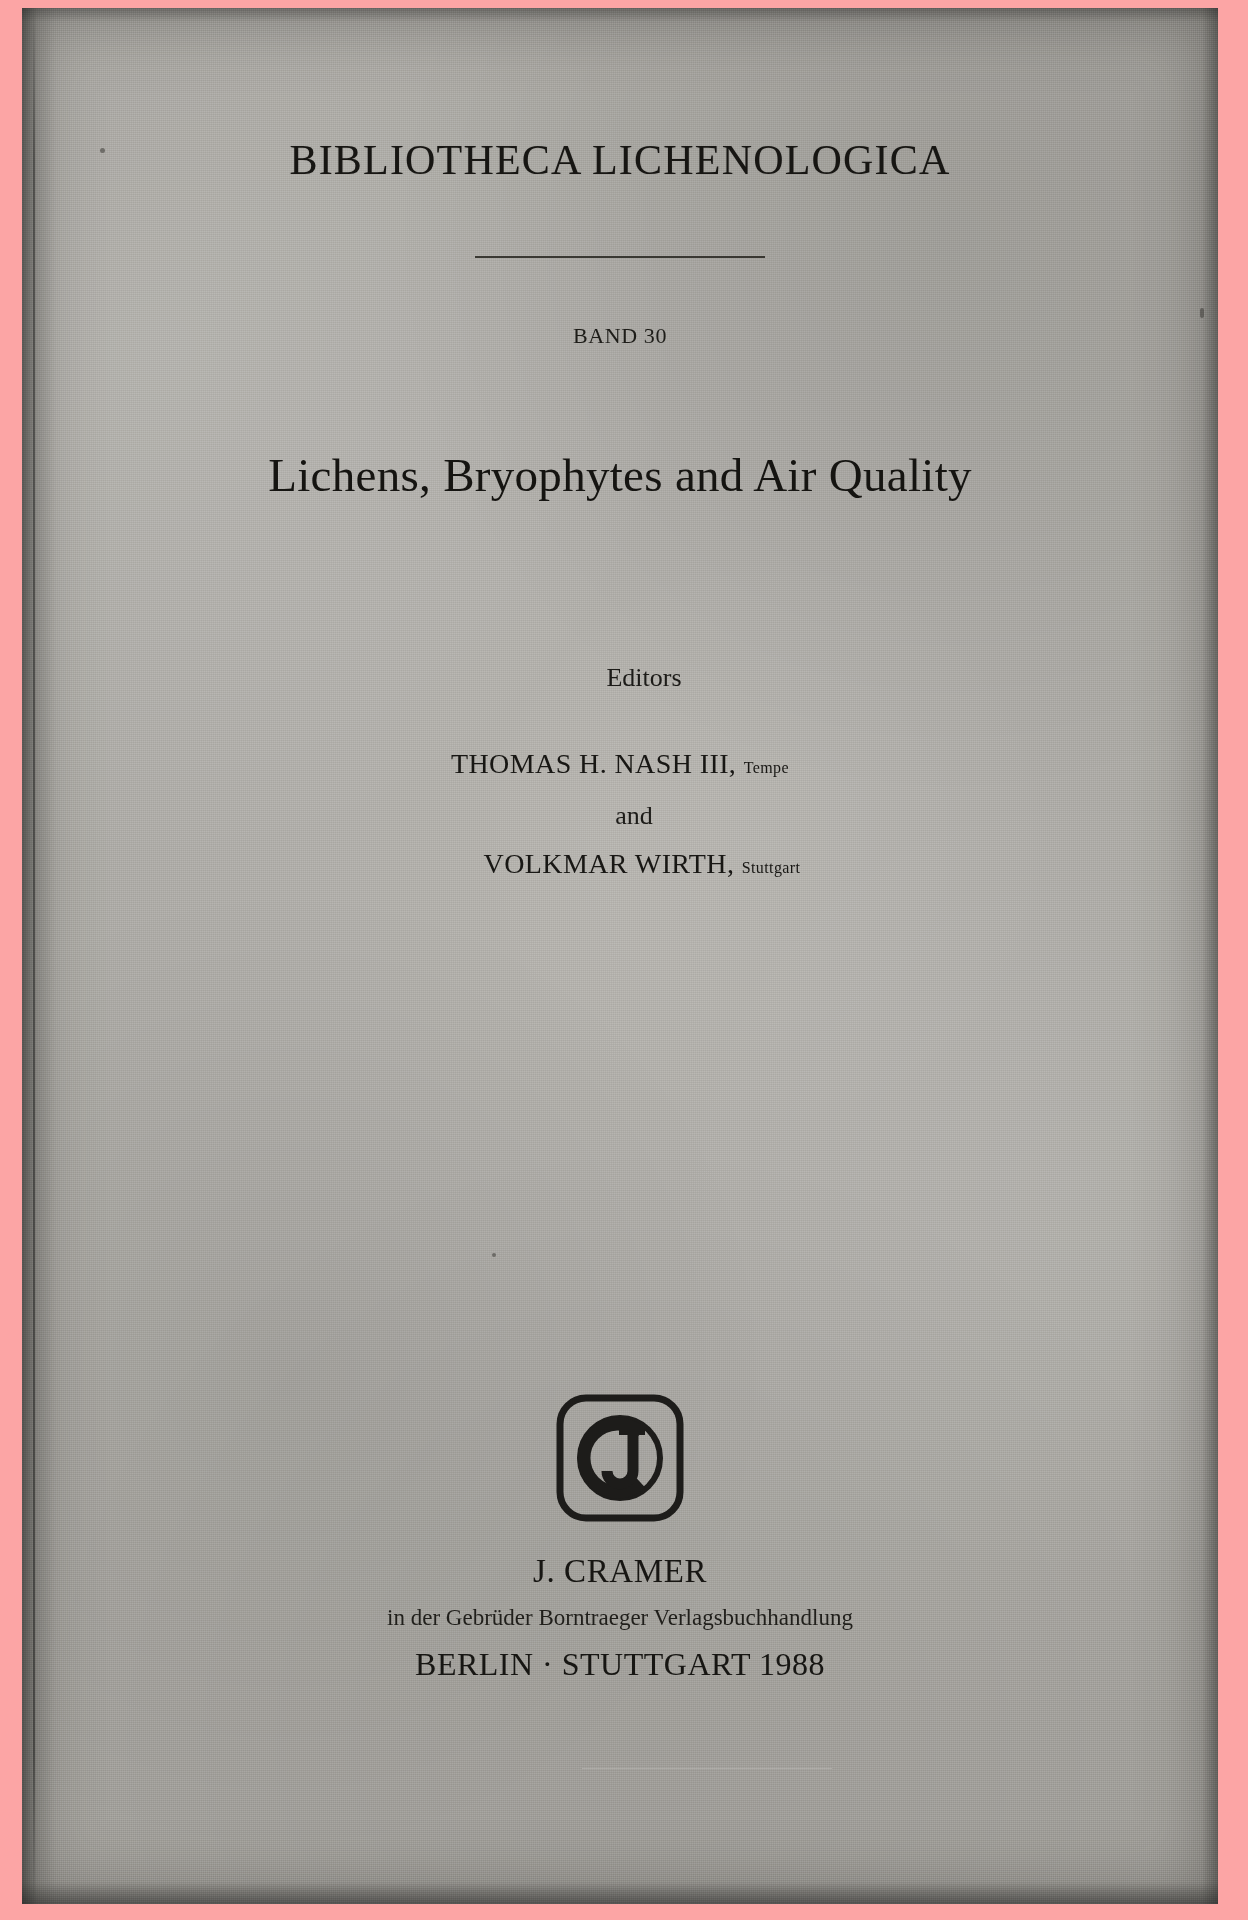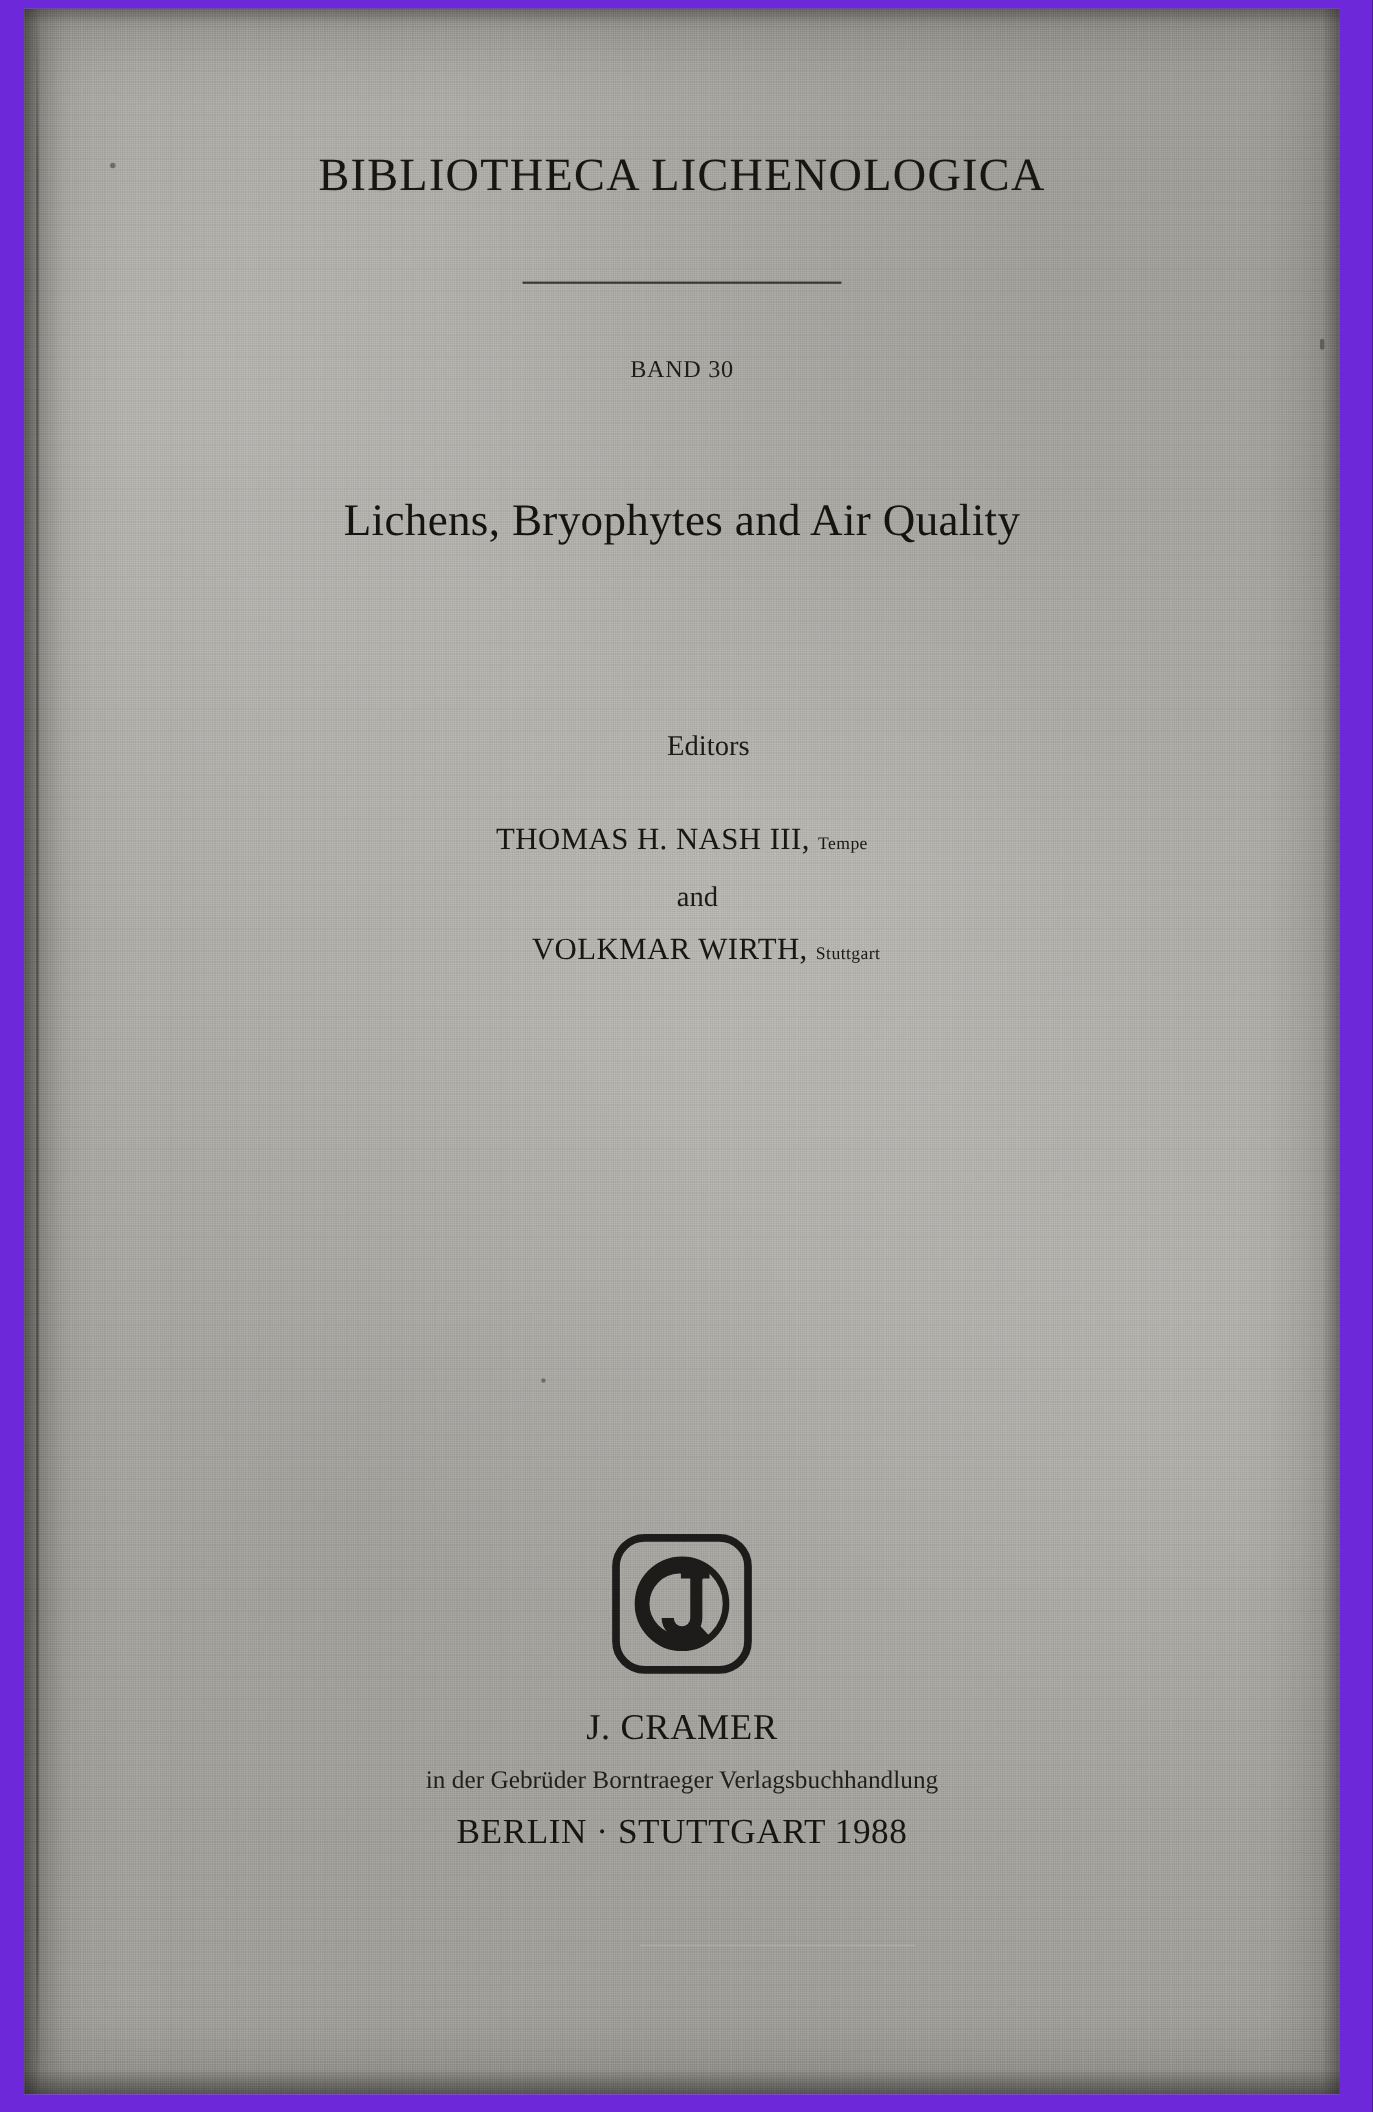--- a/index.html
+++ b/index.html
@@ -12,21 +12,21 @@
     height: 1920px;
     overflow: hidden;
     font-family: "Liberation Serif", serif;
   }
 
   
   .scan {
     position: relative;
     width: 1248px;
     height: 1920px;
-    background: #6d28d9;
+    background: #fca5a5;
   }
 
   
   .cover {
     position: absolute;
     left: 22px;
     top: 8px;
     width: 1196px;
     height: 1896px;
     background:
@@ -154,21 +154,21 @@
     left: 0; right: 0;
     font-size: 22px;
     letter-spacing: 0.6px;
     color: #1e1d19;
   }
 
   .book-title {
     position: absolute;
     top: 440px;
     left: 0; right: 0;
-    font-size: 41px;
+    font-size: 47px;
     letter-spacing: 0.3px;
     color: #151411;
     text-align: center;
   }
 
   .editors-label {
     position: absolute;
     top: 655px;
     left: 0; right: 0;
     font-size: 26px;

